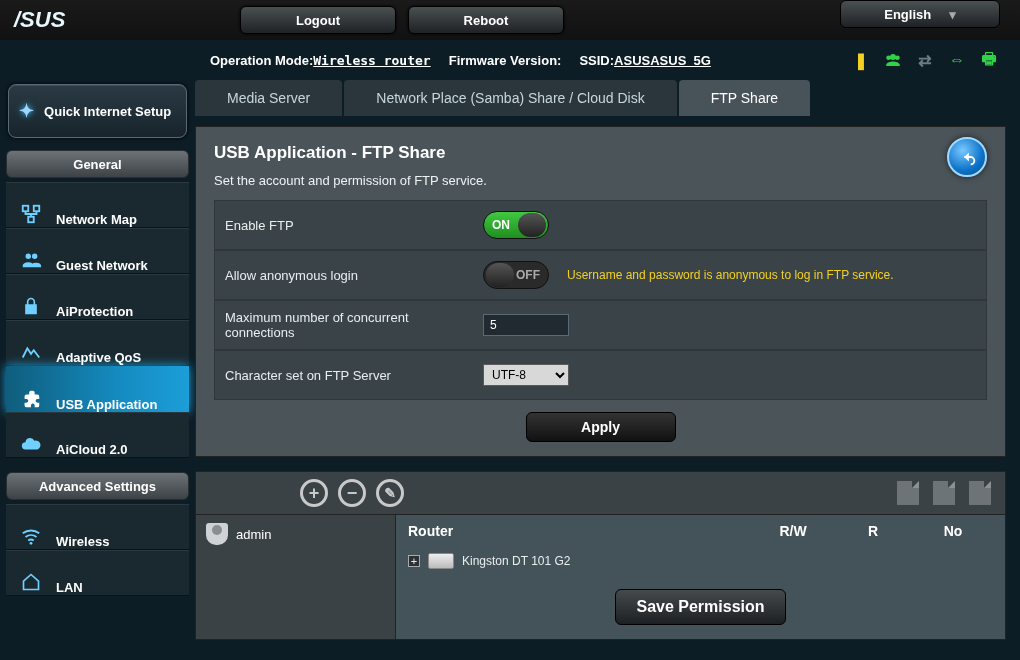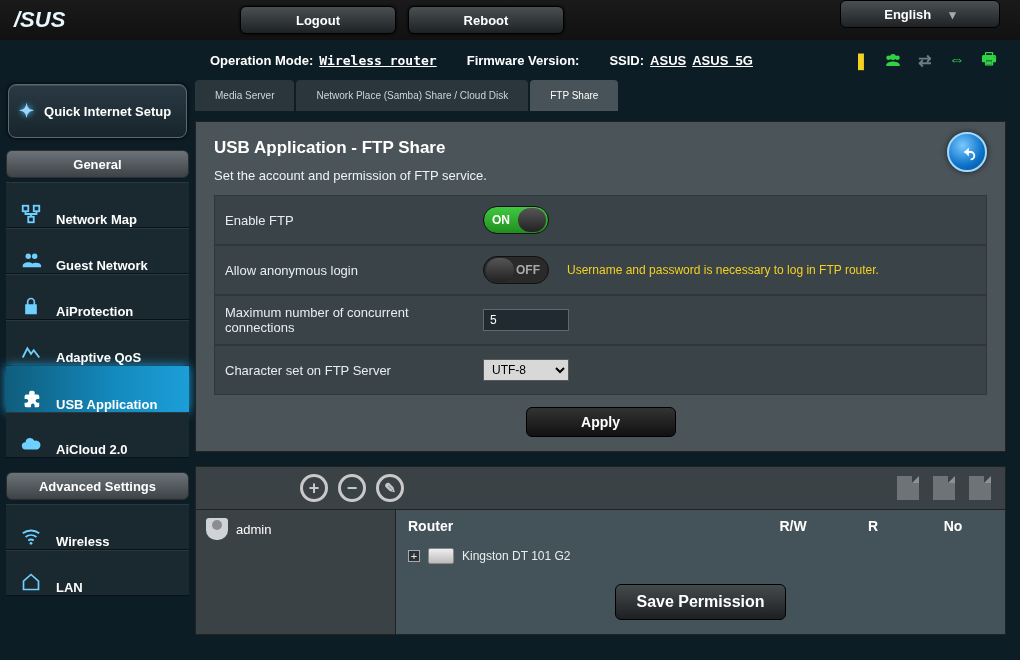--- a/index.html
+++ b/index.html
@@ -15,21 +15,21 @@
     border:1px solid #000; color:#fff; font-weight:bold; font-size:13px;
     display:flex; align-items:center; justify-content:center; cursor:pointer;
     box-shadow: 0 0 3px #000;
   }
   .langbtn { margin-left:auto; margin-right:20px; margin-top:0; width:160px; height:28px;
     border-radius:6px; background: linear-gradient(#4a4f52,#1e2224); border:1px solid #000;
     color:#fff; font-weight:bold; font-size:13px; display:flex; align-items:center; justify-content:center; gap:18px; cursor:pointer;}
   .langbtn::after { content:"▾"; color:#aaa; }
 
   
-  .statusline { margin-left:210px; height:40px; display:flex; align-items:center; font-size:13px; font-weight:bold; gap:6px; }
+  .statusline { margin-left:210px; height:40px; display:flex; align-items:center; font-size:13px; font-weight:bold; }
   .statusline .label { color:#fff; }
   .statusline .ul { text-decoration: underline; color:#fff; cursor:pointer; }
   .status-icons { margin-left:auto; margin-right:22px; display:flex; gap:14px; align-items:center; }
   .ic { width:18px; height:18px; display:inline-flex; align-items:center; justify-content:center; font-size:16px;}
   
   .main { display:flex; }
 
   
   .sidebar { width:195px; padding:0 6px; }
   .qis {
@@ -60,21 +60,21 @@
     box-shadow: 0 0 10px #1aa2de;
     border:none;
   }
   .navicon { width:26px; height:26px; display:flex; align-items:center; justify-content:center; color:#6fcfff; font-size:18px;}
   .navitem.active .navicon, .navitem.active { color:#fff; }
 
   
   .content { flex:1; padding: 0 14px 14px 0; }
   .tabs { display:flex; gap:2px; margin-bottom:10px;}
   .tab {
-    padding:10px 20px; background:#2b363c; color:#c7d6dc; font-size:10px;
+    padding:10px 32px; background:#2b363c; color:#c7d6dc; font-size:14px;
     cursor:pointer; border-top-left-radius:4px; border-top-right-radius:4px;text-align:center;
   }
   .tab.active { background:#475259; color:#fff;}
   
   .panel {
     background:#4b5459; border:1px solid #222; padding:16px 18px 14px 18px;
     position:relative;
   }
   .panel h2 { font-size:17px; font-weight:bold; color:#fff; margin-bottom:8px;}
   .backbtn {
@@ -316,21 +316,21 @@
           </div>
         </div>
       </div>
       <div class="formrow">
         <div class="lbl">Allow anonymous login</div>
         <div class="ctrl">
           <div class="toggle off">
             <span class="knob"></span>
               <span class="txt">OFF</span>
           </div>
-          <span class="hint">Username and password is necessary to log in FTP router.</span>
+          <span class="hint">Username and password is anonymous to log in FTP service.</span>
         </div>
       </div>
       <div class="formrow">
         <div class="lbl">Maximum number of concurrent connections</div>
         <div class="ctrl">
           <input class="smallinput" value="5" style="">
         </div>
       </div>
       <div class="formrow">
         <div class="lbl">Character set on FTP Server</div>

